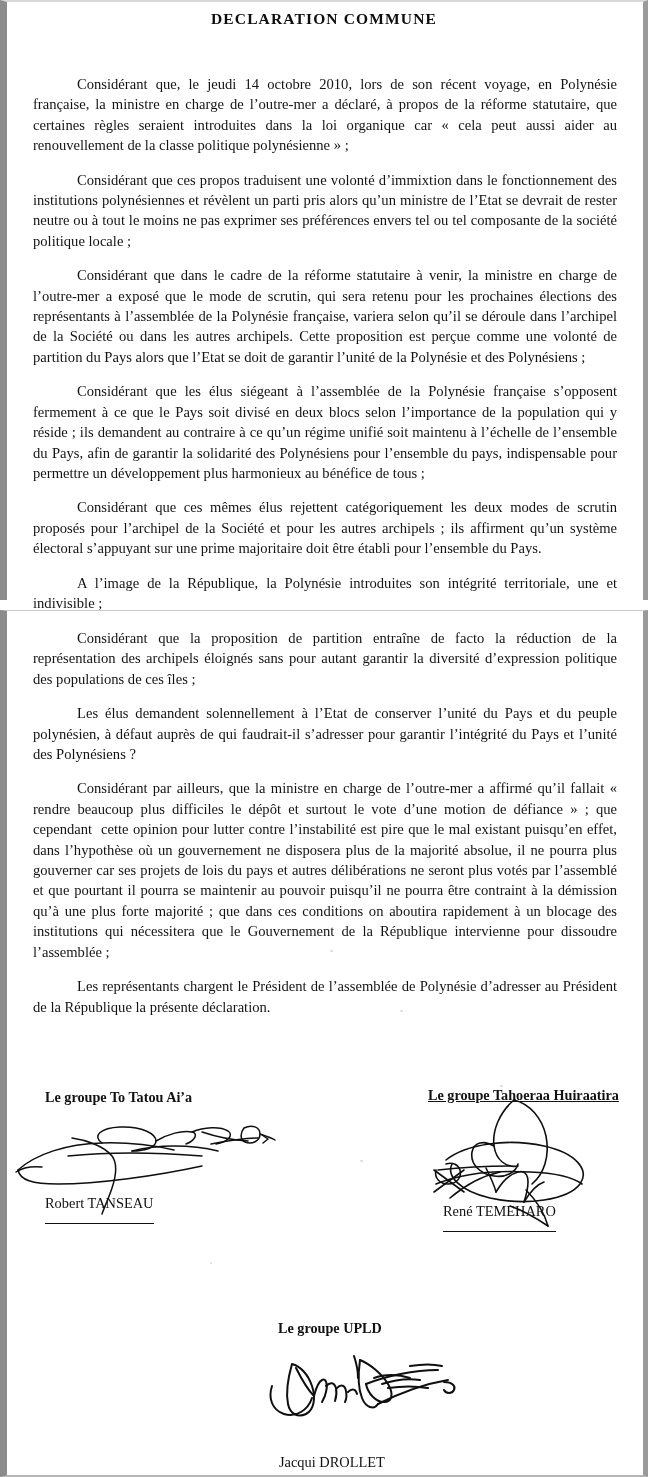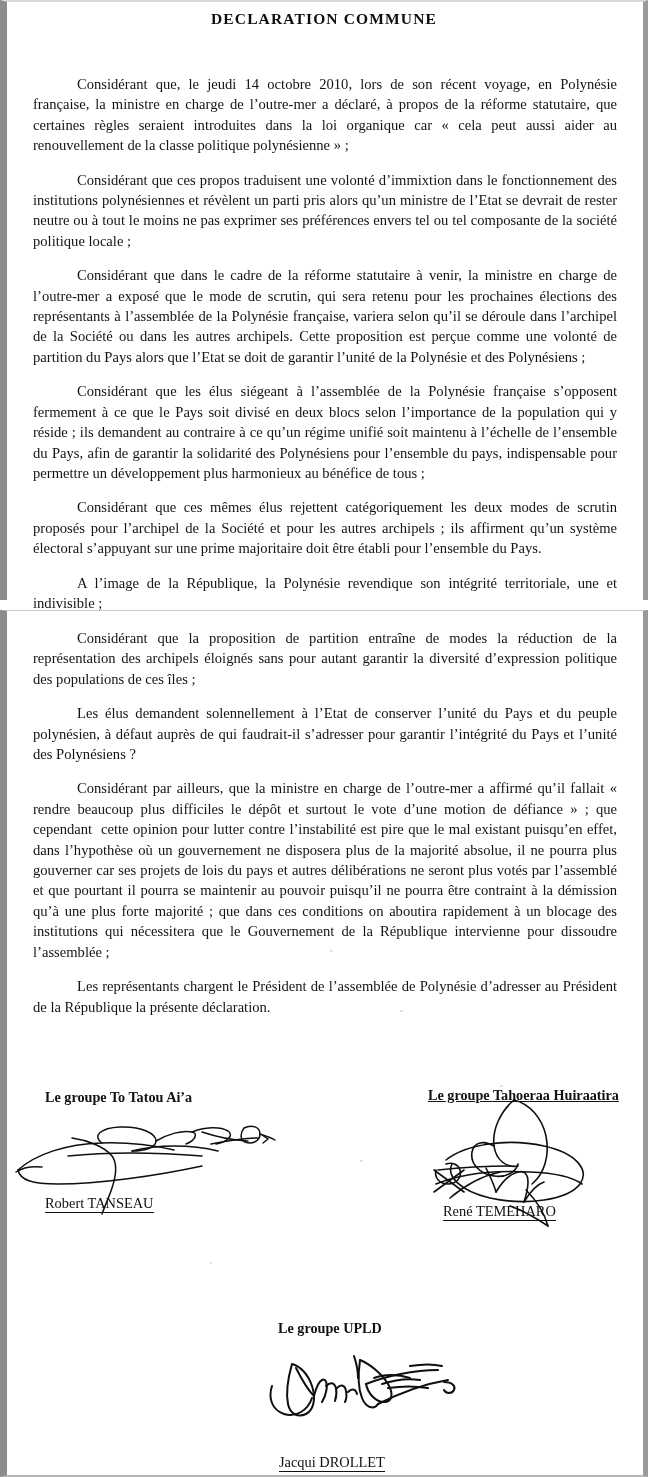--- a/index.html
+++ b/index.html
@@ -113,21 +113,21 @@
     font-size: 14.2px;
     color: #111111;
     white-space: nowrap;
   }
   .sig-name {
     font-size: 14.4px;
     color: #111111;
     white-space: nowrap;
     border-bottom: 1.6px solid #111111;
     display: inline-block;
-    padding-bottom: 1px;
+    padding-bottom: 12px;
     line-height: 16px;
   }
   .sig-ink {
     position: absolute;
     pointer-events: none;
   }
   .sig-ink svg { display: block; overflow: visible; }
 
   
   .grp-tatou      { left: 45px;  top: 1089px; }
@@ -161,25 +161,25 @@
   <div class="paper">
 
     <div class="doc-title">DECLARATION COMMUNE</div>
 
     <div class="body-col block-top">
       <p class="para">Considérant que, le jeudi 14 octobre 2010, lors de son récent voyage, en Polynésie française, la ministre en charge de l’outre-mer a déclaré, à propos de la réforme statutaire, que certaines règles seraient introduites dans la loi organique car « cela peut aussi aider au renouvellement de la classe politique polynésienne » ;</p>
       <p class="para">Considérant que ces propos traduisent une volonté d’immixtion dans le fonctionnement des institutions polynésiennes et révèlent un parti pris alors qu’un ministre de l’Etat se devrait de rester neutre ou à tout le moins ne pas exprimer ses préférences envers tel ou tel composante de la société politique locale ;</p>
       <p class="para">Considérant que dans le cadre de la réforme statutaire à venir, la ministre en charge de l’outre-mer a exposé que le mode de scrutin, qui sera retenu pour les prochaines élections des représentants à l’assemblée de la Polynésie française, variera selon qu’il se déroule dans l’archipel de la Société ou dans les autres archipels. Cette proposition est perçue comme une volonté de partition du Pays alors que l’Etat se doit de garantir l’unité de la Polynésie et des Polynésiens ;</p>
       <p class="para">Considérant que les élus siégeant à l’assemblée de la Polynésie française s’opposent fermement à ce que le Pays soit divisé en deux blocs selon l’importance de la population qui y réside ; ils demandent au contraire à ce qu’un régime unifié soit maintenu à l’échelle de l’ensemble du Pays, afin de garantir la solidarité des Polynésiens pour l’ensemble du pays, indispensable pour permettre un développement plus harmonieux au bénéfice de tous ;</p>
       <p class="para">Considérant que ces mêmes élus rejettent catégoriquement les deux modes de scrutin proposés pour l’archipel de la Société et pour les autres archipels ; ils affirment qu’un système électoral s’appuyant sur une prime majoritaire doit être établi pour l’ensemble du Pays.</p>
-      <p class="para">A l’image de la République, la Polynésie revendique son intégrité territoriale, une et indivisible ;</p>
+      <p class="para">A l’image de la République, la Polynésie introduites son intégrité territoriale, une et indivisible ;</p>
     </div>
 
     <div class="body-col block-bottom">
-      <p class="para">Considérant que la proposition de partition entraîne de modes la réduction de la représentation des archipels éloignés sans pour autant garantir la diversité d’expression politique des populations de ces îles ;</p>
+      <p class="para">Considérant que la proposition de partition entraîne de facto la réduction de la représentation des archipels éloignés sans pour autant garantir la diversité d’expression politique des populations de ces îles ;</p>
       <p class="para">Les élus demandent solennellement à l’Etat de conserver l’unité du Pays et du peuple polynésien, à défaut auprès de qui faudrait-il s’adresser pour garantir l’intégrité du Pays et l’unité des Polynésiens ?</p>
       <p class="para">Considérant par ailleurs, que la ministre en charge de l’outre-mer a affirmé qu’il fallait « rendre beaucoup plus difficiles le dépôt et surtout le vote d’une motion de défiance » ; que cependant  cette opinion pour lutter contre l’instabilité est pire que le mal existant puisqu’en effet, dans l’hypothèse où un gouvernement ne disposera plus de la majorité absolue, il ne pourra plus gouverner car ses projets de lois du pays et autres délibérations ne seront plus votés par l’assemblé et que pourtant il pourra se maintenir au pouvoir puisqu’il ne pourra être contraint à la démission qu’à une plus forte majorité ; que dans ces conditions on aboutira rapidement à un blocage des institutions qui nécessitera que le Gouvernement de la République intervienne pour dissoudre l’assemblée ;</p>
       <p class="para">Les représentants chargent le Président de l’assemblée de Polynésie d’adresser au Président de la République la présente déclaration.</p>
     </div>
 
     <div class="sig-zone">
 
       <div class="sig-group grp-tatou">
         <div class="sig-label">Le groupe To Tatou Ai’a</div>
       </div>

